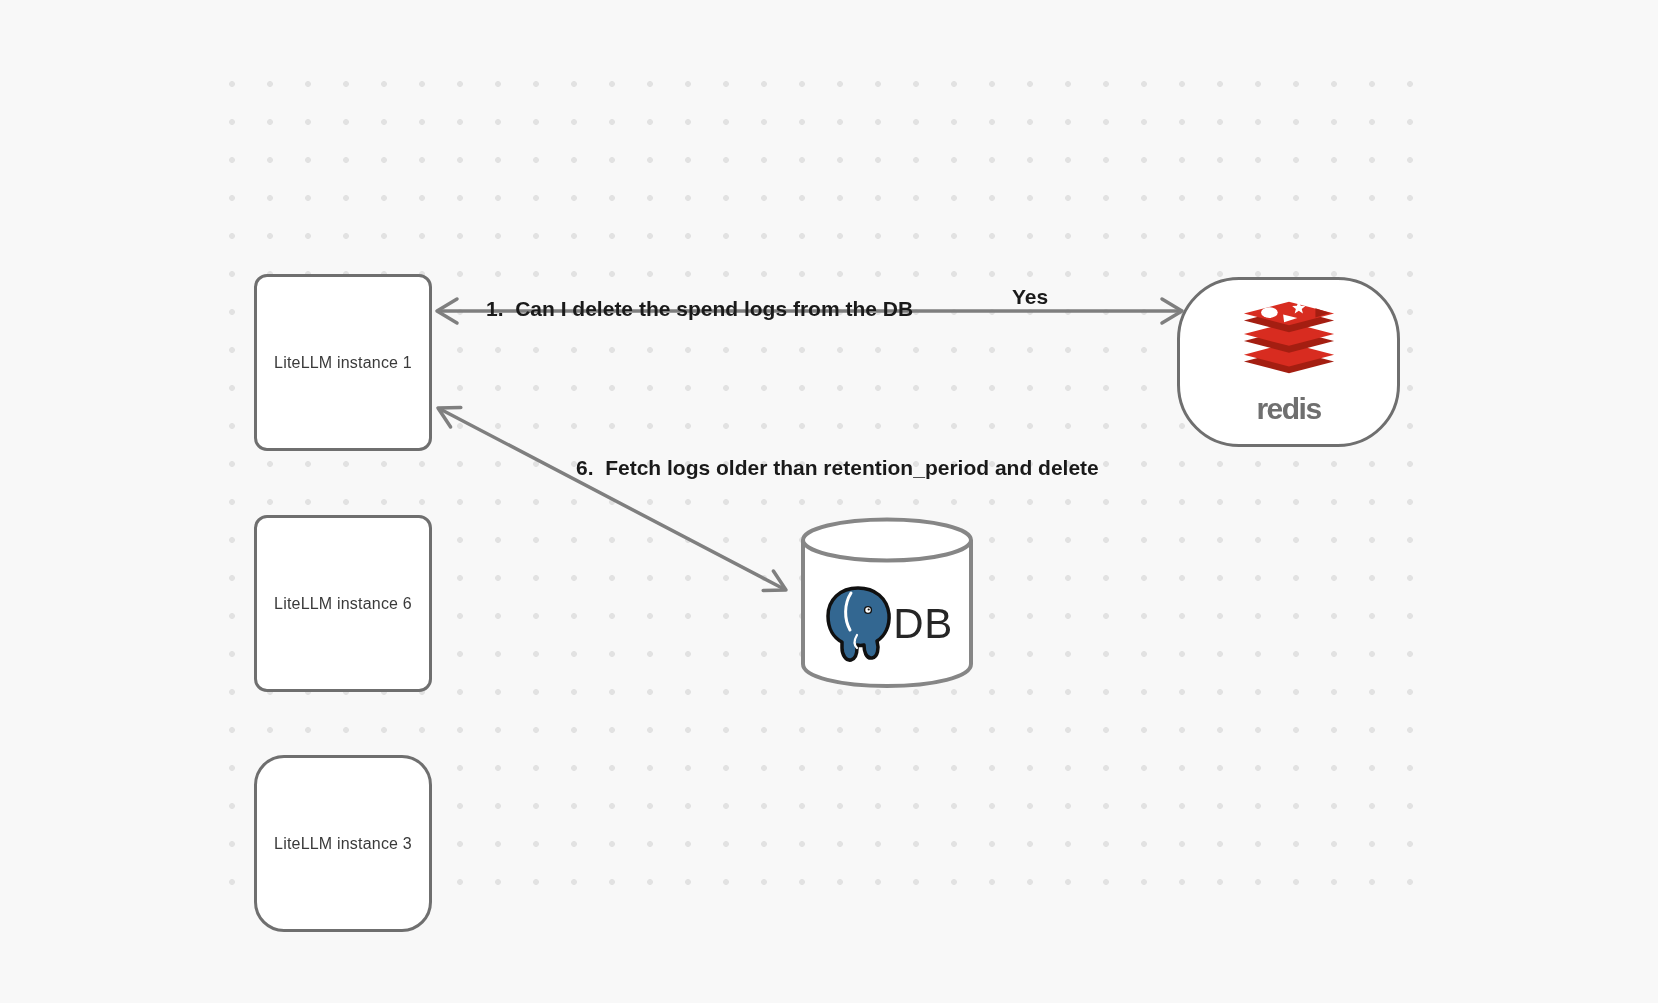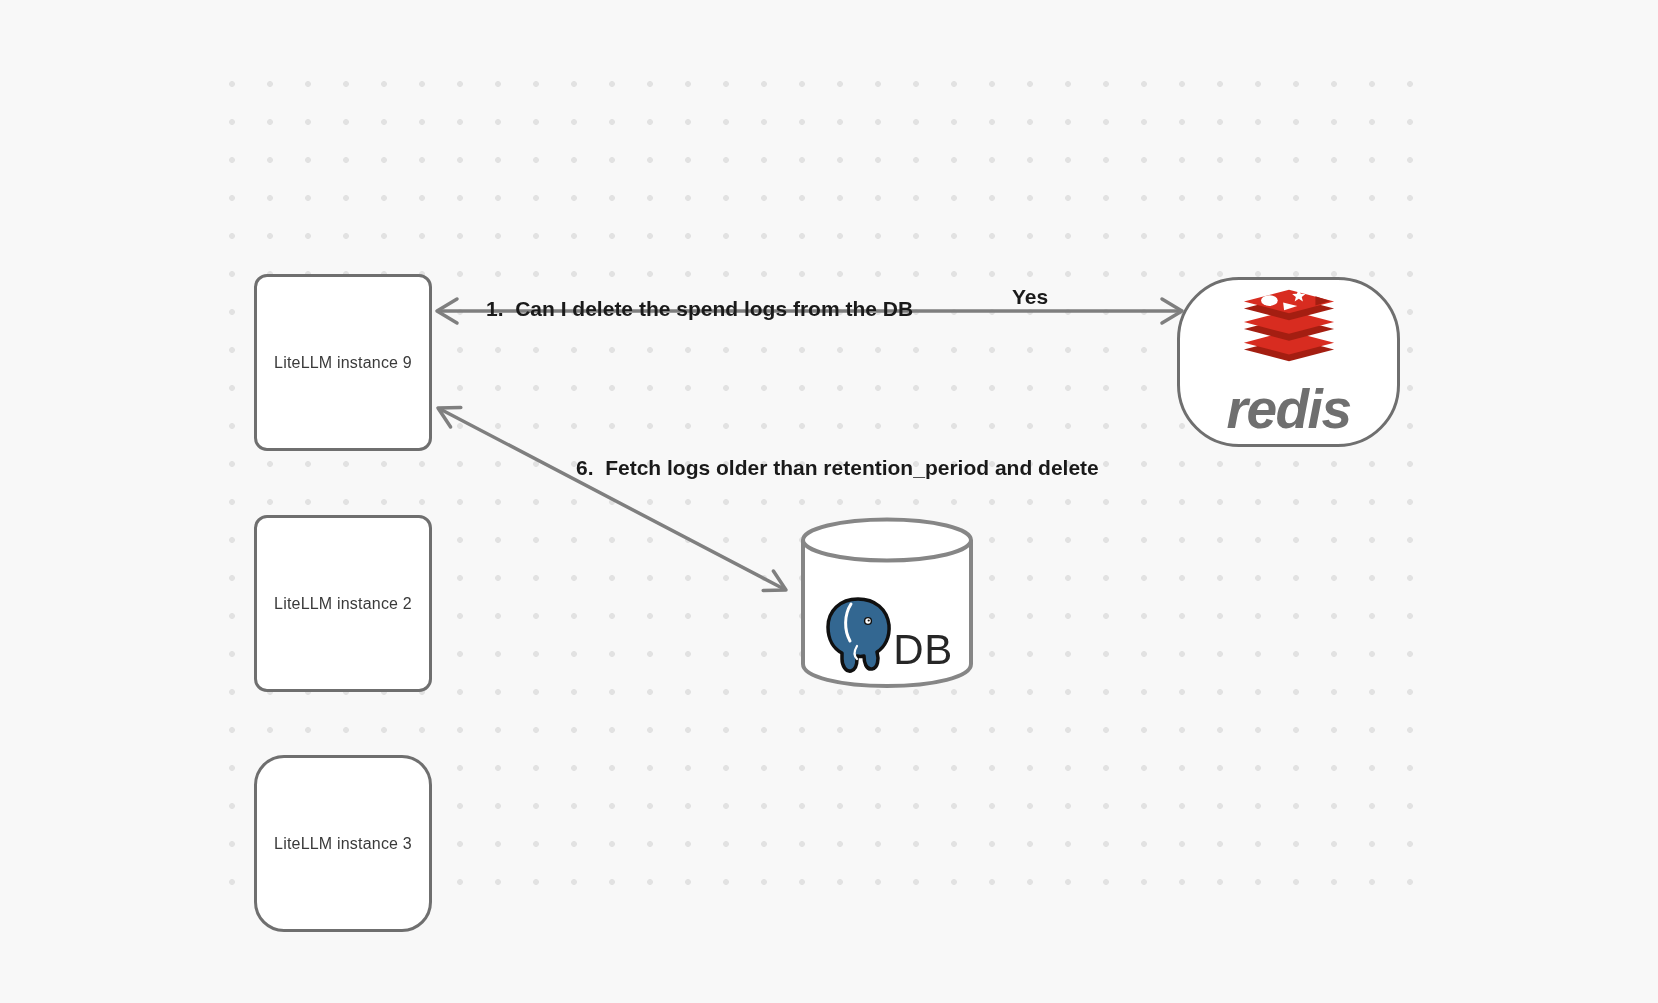--- a/index.html
+++ b/index.html
@@ -31,31 +31,31 @@
   #box-2{top:515px;}
   #box-3{top:755px;border-radius:30px;}
 
   .redis-node{
     position:absolute;left:1177px;top:277px;width:223px;height:170px;
     background:#ffffff;border:3.5px solid #6f6f6f;border-radius:62px;
     box-sizing:border-box;
     display:flex;flex-direction:column;align-items:center;justify-content:center;
   }
   .redis-wordmark{
-    font-size:55px;font-weight:700;color:#6f6f6f;line-height:1;
-    letter-spacing:-1.5px;margin-top:16px;font-style:italic;
+    font-size:30px;font-weight:700;color:#6f6f6f;line-height:1;
+    letter-spacing:-1.5px;margin-top:16px;
   }
 
   .db-node{
     position:absolute;left:798px;top:516px;width:178px;height:172px;
   }
   .db-node svg.cyl{position:absolute;left:0;top:0;}
   .db-content{
     position:absolute;left:0;top:58px;width:178px;height:100px;
-    display:flex;align-items:flex-end;justify-content:center;
+    display:flex;align-items:center;justify-content:center;
   }
   .db-label{
     font-size:42px;color:#262626;letter-spacing:.5px;margin-left:-4px;
   }
 
   .edges{position:absolute;left:0;top:0;pointer-events:none;}
   .edge-stroke{stroke:#7f7f7f;stroke-width:3.5;fill:none;stroke-linecap:round;stroke-linejoin:round;}
 
   .edge-label{
     position:absolute;
@@ -67,24 +67,24 @@
   #edge2-label{left:576px;top:455px;}
 </style>
 </head>
 <body>
 
 <div id="canvas">
 
   <div class="dot-grid"></div>
 
   <div class="instance-box" id="box-1">
-    <span class="instance-label">LiteLLM instance 9</span>
+    <span class="instance-label">LiteLLM instance 1</span>
   </div>
   <div class="instance-box" id="box-2">
-    <span class="instance-label">LiteLLM instance 2</span>
+    <span class="instance-label">LiteLLM instance 6</span>
   </div>
   <div class="instance-box" id="box-3">
     <span class="instance-label">LiteLLM instance 3</span>
   </div>
 
   <div class="redis-node">
     <svg width="98" height="78" viewBox="0 0 100 78">
 
       <g>
         <path fill="#a41e11" d="M50,50 L96,62 L50,74 L4,62 Z"></path>

